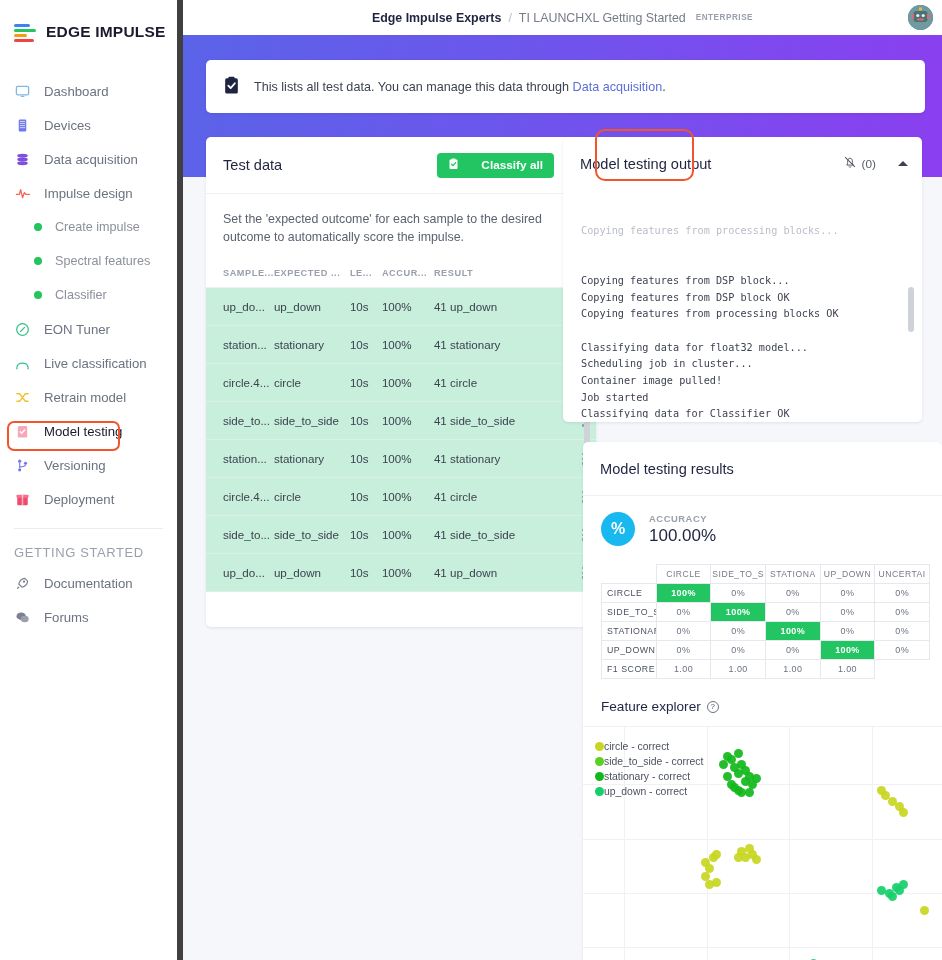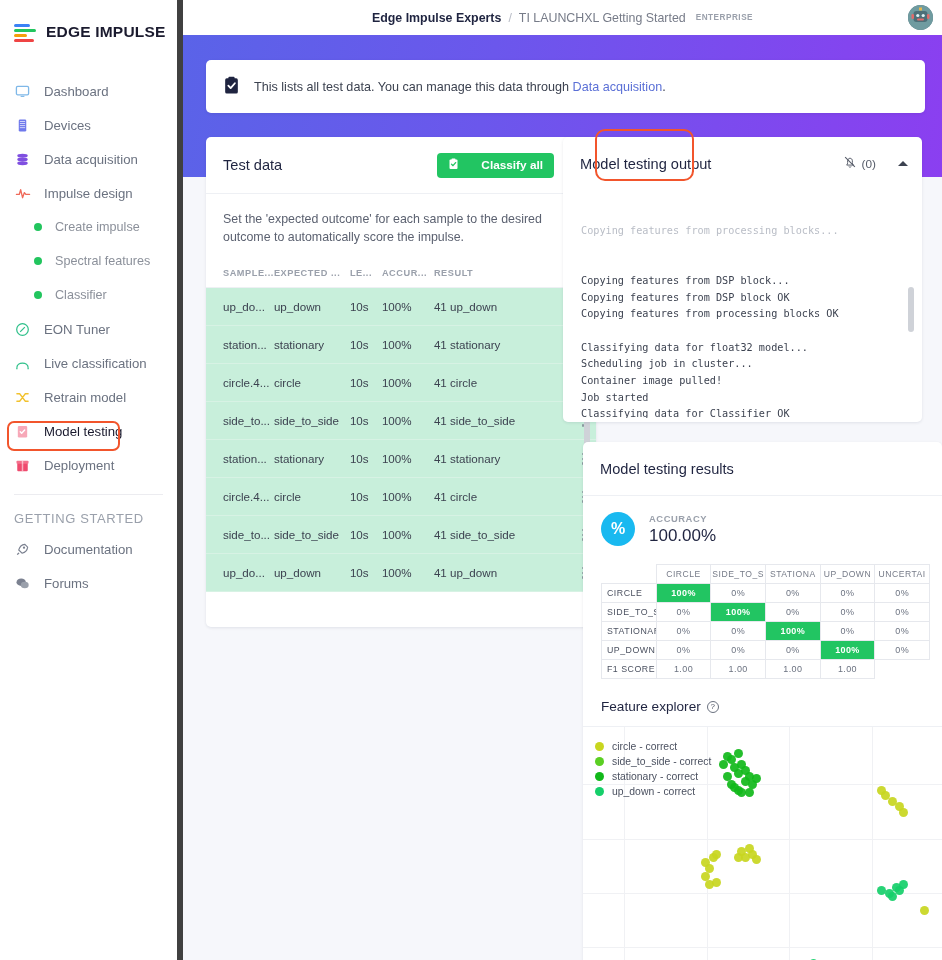--- a/index.html
+++ b/index.html
@@ -171,21 +171,21 @@
   table.cm td.hit { background:#22c562; color:#fff; font-weight:700; font-size:9px; }
   table.cm td.blank { border-left:1px solid #e6e8ed; border-right: none; border-bottom:none; border-top:none; background:#fff; }
 
   
   .fe-title { font-size: 13.6px; color:#1f2440; padding: 20px 0 12px 18px; display:flex; align-items:center; gap:6px; }
   .qmark { width:12px; height:12px; border-radius:50%; border:1px solid #6b7280; font-size:8px; display:inline-flex; align-items:center; justify-content:center; color:#4b5160; }
   .fe-box { position:relative; height: 280px; border-top:1px solid #eef0f4; overflow:hidden; background:#fff; }
   .fe-grid { position:absolute; inset: 0; }
   .fe-grid i { position:absolute; background:#f0f1f4; }
   .fe-legend { position:absolute; left: 12px; top: 14px; z-index:3; }
-  .fe-legend div { display:flex; align-items:center; gap:8px; margin-bottom: 4px; font-size: 10.4px; color:#4b5160; }
+  .fe-legend div { display:flex; align-items:center; margin-bottom: 4px; font-size: 10.4px; color:#4b5160; }
   .fe-legend .sw { width: 9px; height:9px; border-radius:50%; display:block; }
   .pt { position:absolute; width: 9px; height:9px; border-radius:50%; opacity:.92; }
 </style>
 </head>
 <body>
 
 <div class="app">
 
   <aside class="sidebar">
     <div class="logo-row">
@@ -280,20 +280,31 @@
         <span>Retrain model</span>
       </div>
       <div class="nav-item active-label">
         <span class="ico">
           <svg width="15" height="15" viewBox="0 0 16 16">
               <rect x="3" y="2" width="10" height="12.4" rx="1.3" fill="#f7a8b8"></rect>
               <path d="M5.6 8.2l1.5 1.6 3.2-3.4" fill="none" stroke="#fff" stroke-width="1.5" stroke-linecap="round" stroke-linejoin="round"></path>
             </svg>
         </span>
         <span>Model testing</span>
+      </div>
+      <div class="nav-item">
+        <span class="ico">
+          <svg width="15" height="15" viewBox="0 0 16 16">
+              <circle cx="5" cy="3.4" r="1.7" fill="#6f79ec"></circle>
+              <circle cx="5" cy="12.6" r="1.7" fill="#6f79ec"></circle>
+              <circle cx="11.2" cy="5.6" r="1.7" fill="#6f79ec"></circle>
+              <path d="M5 5v6M5 9.5c4 0 6.2-1 6.2-2.4" fill="none" stroke="#6f79ec" stroke-width="1.2"></path>
+            </svg>
+        </span>
+        <span>Versioning</span>
       </div>
       <div class="nav-item">
         <span class="ico">
           <svg width="15" height="15" viewBox="0 0 16 16">
               <rect x="2.4" y="5" width="11.2" height="9" rx="1" fill="#ef4b6e"></rect>
               <rect x="1.6" y="3" width="12.8" height="3" rx="0.8" fill="#f4718c"></rect>
               <rect x="7.2" y="3" width="1.6" height="11" fill="#fff" opacity=".55"></rect>
             </svg>
         </span>
         <span>Deployment</span>

